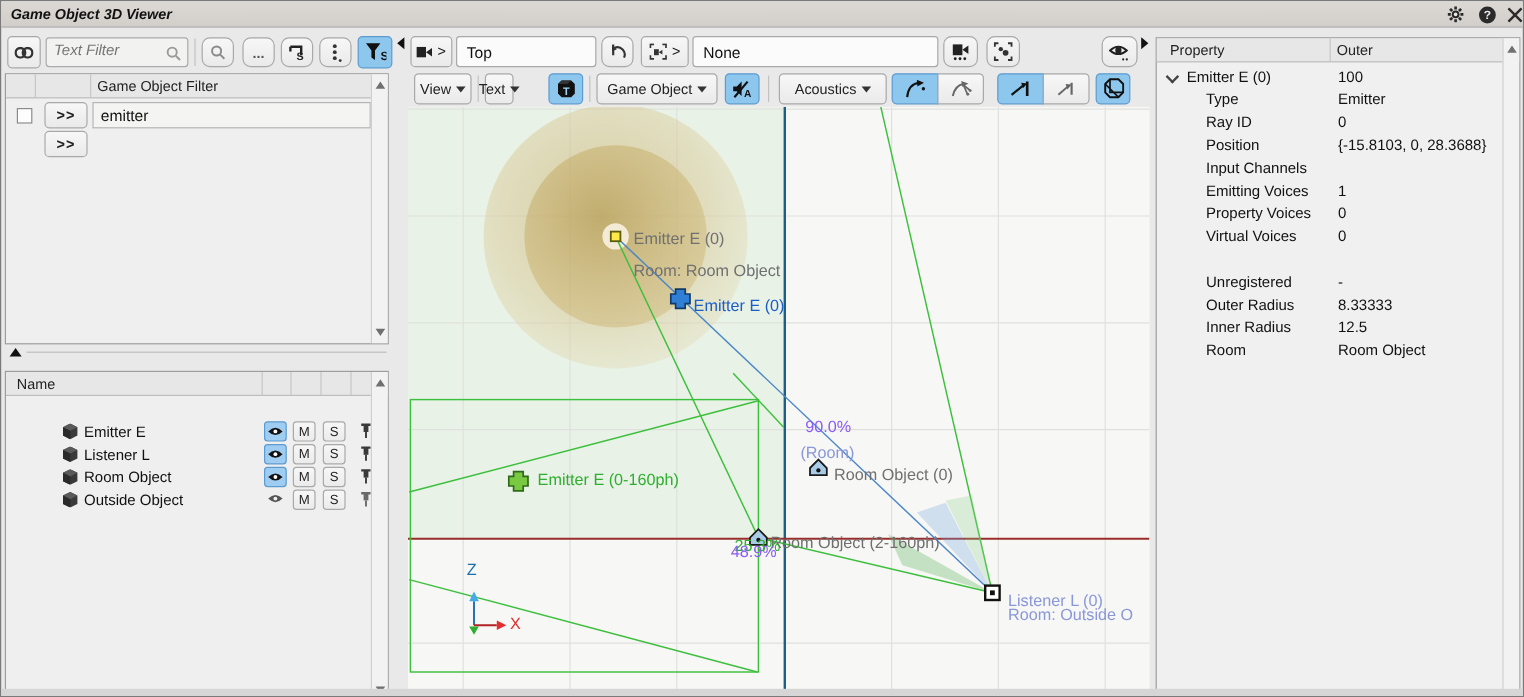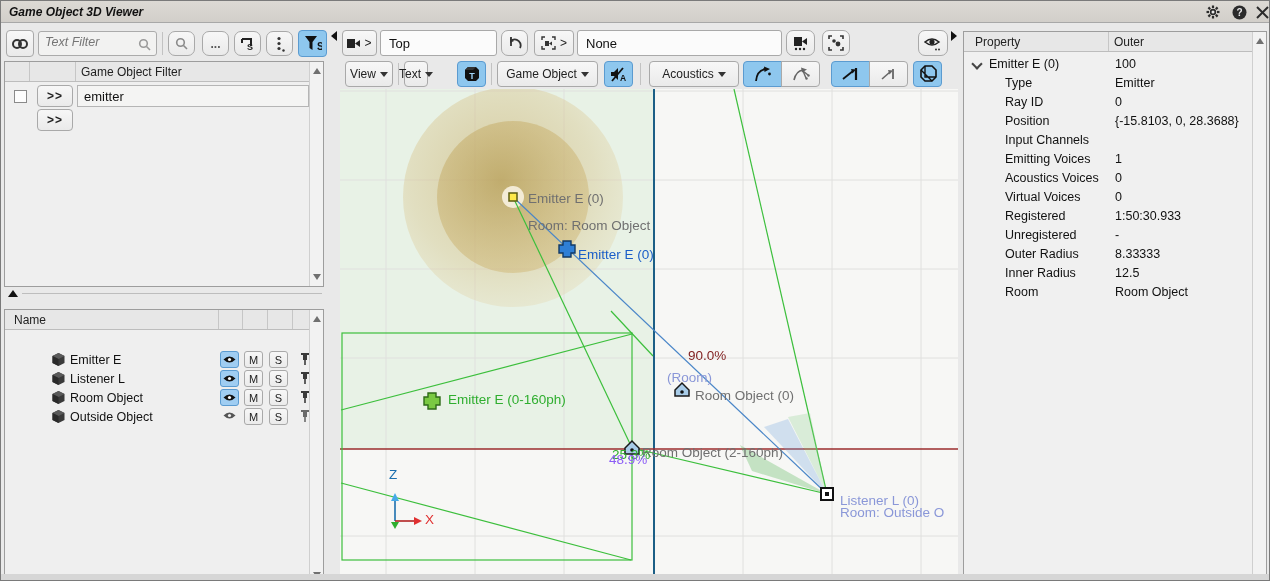--- a/index.html
+++ b/index.html
@@ -475,21 +475,21 @@
         <line x1="55" y1="432" x2="74" y2="432" stroke="#b22222" stroke-width="1.6"></line>
         <path d="M82 432 l-8 -4 v8 Z" fill="#e03030"></path>
         <path d="M55 440 l-4 -7 h8 Z" fill="#2fae2f"></path>
       </g>
     </svg>
 
     <div class="vlabel" style="left:188px;top:102px;color:#707070">Emitter  E (0)</div>
     <div class="vlabel" style="left:188px;top:129px;color:#707070">Room: Room Object</div>
     <div class="vlabel" style="left:238px;top:158px;color:#1a5ec8">Emitter E (0)</div>
     <div class="vlabel" style="left:108px;top:303px;color:#2fae2f">Emitter E (0-160ph)</div>
-    <div class="vlabel" style="left:348px;top:259px;color:#7f1d1d">90.0%</div>
+    <div class="vlabel" style="left:331px;top:259px;color:#8b5cf6">90.0%</div>
     <div class="vlabel" style="left:327px;top:281px;color:#8a97d8">(Room)</div>
     <div class="vlabel" style="left:355px;top:299px;color:#707070">Room Object (0)</div>
     <div class="vlabel" style="left:302px;top:356px;color:#707070">Room Object (2-160ph)</div>
     <div class="vlabel" style="left:272px;top:358px;color:#2fae2f">25.3%</div>
     <div class="vlabel" style="left:269px;top:363px;color:#8b5cf6">48.9%</div>
     <div class="vlabel" style="left:500px;top:404px;color:#8a97d8">Listener  L (0)</div>
     <div class="vlabel" style="left:500px;top:416px;color:#8a97d8">Room: Outside O</div>
     <div class="vlabel" style="left:49px;top:378px;color:#1c6fae">Z</div>
     <div class="vlabel" style="left:85px;top:423px;color:#e03030">X</div>
   </div>
@@ -520,31 +520,27 @@
       </div>
     <div class="prow" style="top:99px">
         <span class="pname">Input Channels</span>
         <span class="pval"></span>
       </div>
     <div class="prow" style="top:118px">
         <span class="pname">Emitting Voices</span>
         <span class="pval">1</span>
       </div>
     <div class="prow" style="top:137px">
-        <span class="pname">Acoustics Voices</span>
+        <span class="pname">Property Voices</span>
         <span class="pval">0</span>
       </div>
     <div class="prow" style="top:156px">
         <span class="pname">Virtual Voices</span>
         <span class="pval">0</span>
       </div>
-    <div class="prow" style="top:175px">
-        <span class="pname">Registered</span>
-        <span class="pval">1:50:30.933</span>
-      </div>
     <div class="prow" style="top:194px">
         <span class="pname">Unregistered</span>
         <span class="pval">-</span>
       </div>
     <div class="prow" style="top:213px">
         <span class="pname">Outer Radius</span>
         <span class="pval">8.33333</span>
       </div>
     <div class="prow" style="top:232px">
         <span class="pname">Inner Radius</span>

